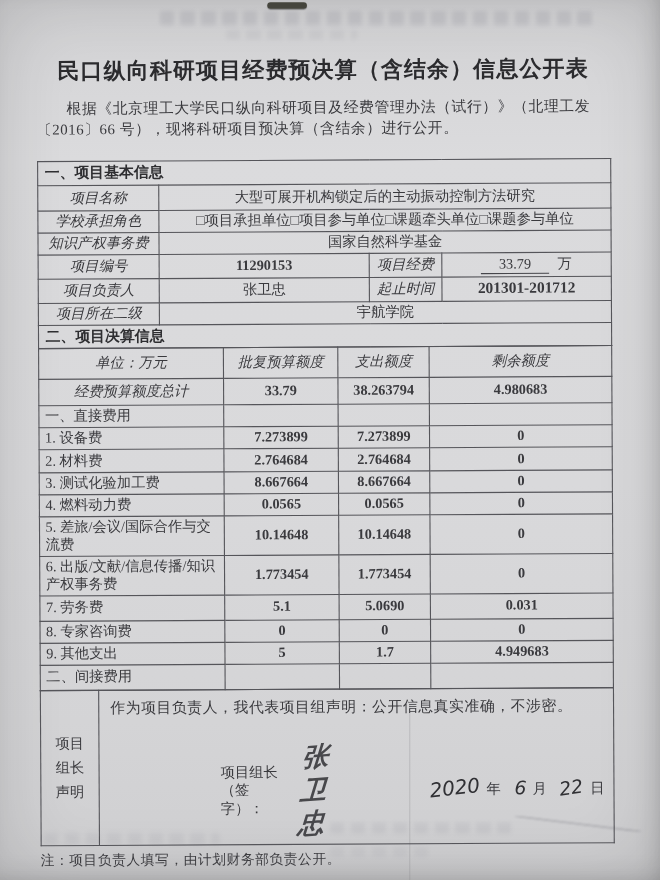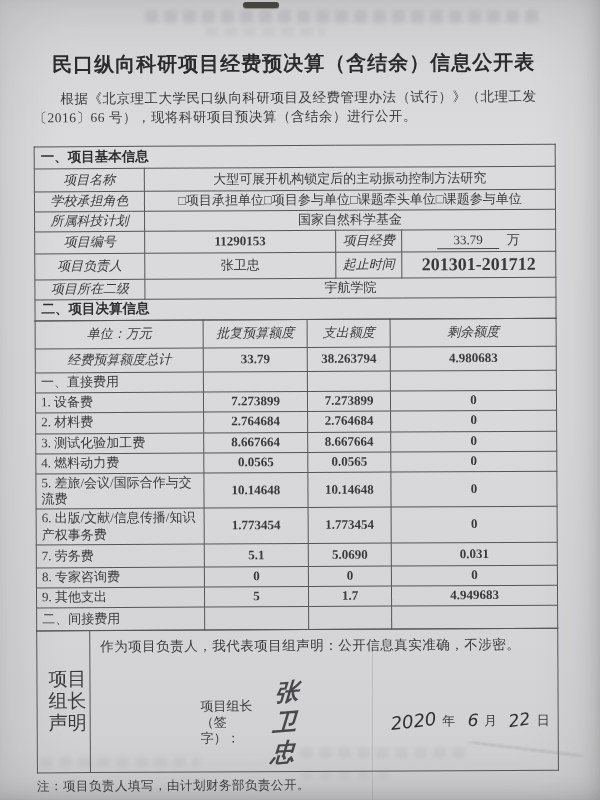--- a/index.html
+++ b/index.html
@@ -63,21 +63,21 @@
     font-size:13.5px;color:#2e2e31;padding-left:6px;
   }
   td.lblc{text-align:center;font-style:italic;}
   td.valc{text-align:center;}
   td.num{text-align:center;font-family:"Liberation Serif", serif;font-weight:bold;}
   td.rowlbl{padding-left:5px;}
   .mtop{margin-top:19px;}
   .underline-val{border-bottom:1px solid #46464b;padding:0 16px;display:inline-block;}
   .unit{margin-left:8px;}
 
-  .decl-side div{text-align:right;font-size:19px;line-height:22px;}
+  .decl-side div{text-align:center;font-size:13px;line-height:22px;}
   .decl-body{vertical-align:top;padding:8px 8px 4px 10px;}
   .decl-statement{font-size:13.5px;letter-spacing:.5px;}
   .sign-line{margin-top:22px;display:flex;align-items:center;font-size:13px;}
   .sign-label{margin-left:100px;}
   .hand{
     font-family:"DejaVu Sans", sans-serif;font-style:italic;color:#303034;
     display:inline-block;
   }
   .signature{
     font-size:24px;letter-spacing:-3px;transform:rotate(-4deg) skewX(-8deg);
@@ -124,34 +124,34 @@
           </tr>
       <tr style="height:23px">
         <td class="lblc">项目名称</td>
         <td colspan="3" class="valc">大型可展开机构锁定后的主动振动控制方法研究</td>
       </tr>
       <tr style="height:20px">
         <td class="lblc">学校承担角色</td>
         <td colspan="3" class="valc">□项目承担单位□项目参与单位□课题牵头单位□课题参与单位</td>
       </tr>
       <tr style="height:20px">
-        <td class="lblc">所属科技计划</td>
+        <td class="lblc">知识产权事务费</td>
         <td colspan="3" class="valc">国家自然科学基金</td>
       </tr>
       <tr style="height:22px">
         <td class="lblc">项目编号</td>
         <td class="num">11290153</td>
         <td class="lblc">项目经费</td>
         <td class="valc"><span class="underline-val num">33.79</span><span class="unit">万</span></td>
       </tr>
       <tr style="height:22px">
         <td class="lblc">项目负责人</td>
         <td class="valc">张卫忠</td>
         <td class="lblc">起止时间</td>
-        <td class="num" style="font-size:18px">201301-201712</td>
+        <td class="num" style="font-size:14px">201301-201712</td>
       </tr>
       <tr style="height:20px">
         <td class="lblc">项目所在二级</td>
         <td colspan="3" class="valc">宇航学院</td>
       </tr>
       <tr style="height:21px">
             <td colspan="4" class="sec">二、项目决算信息</td>
           </tr>
     </tbody>
       </table>

